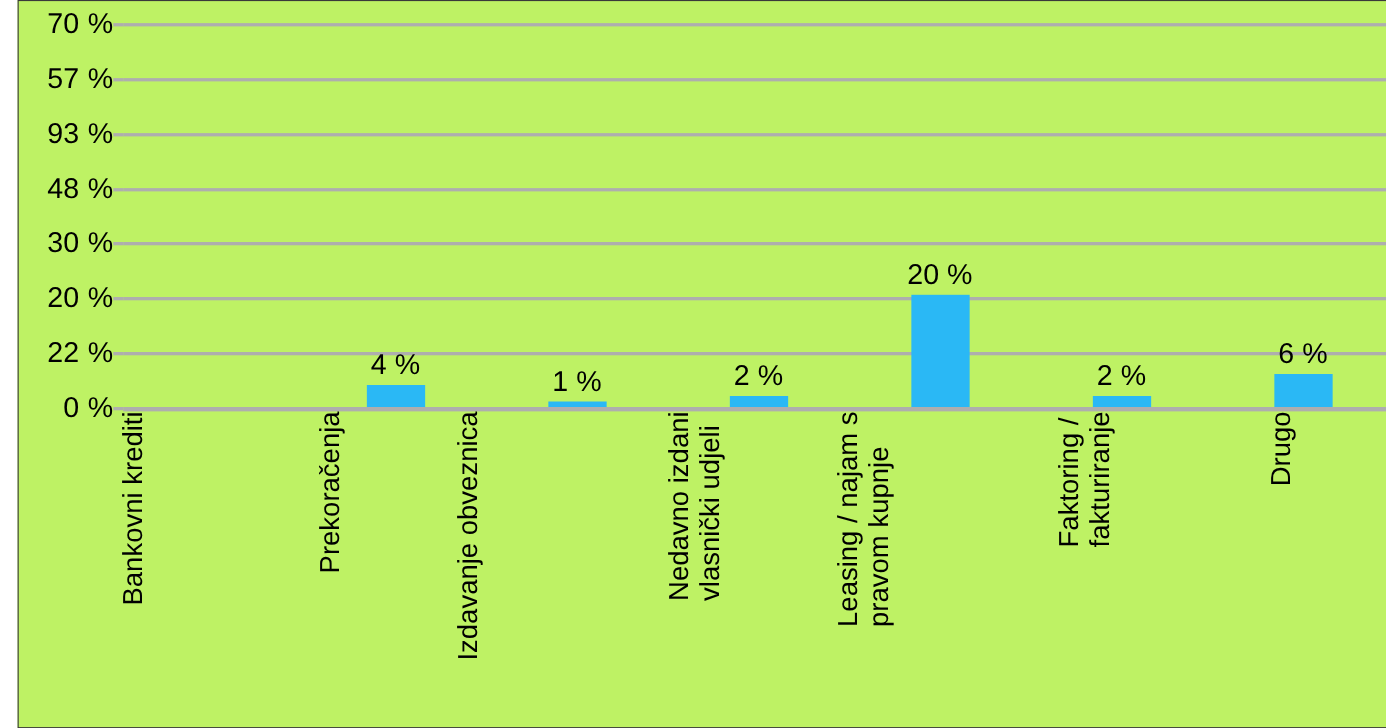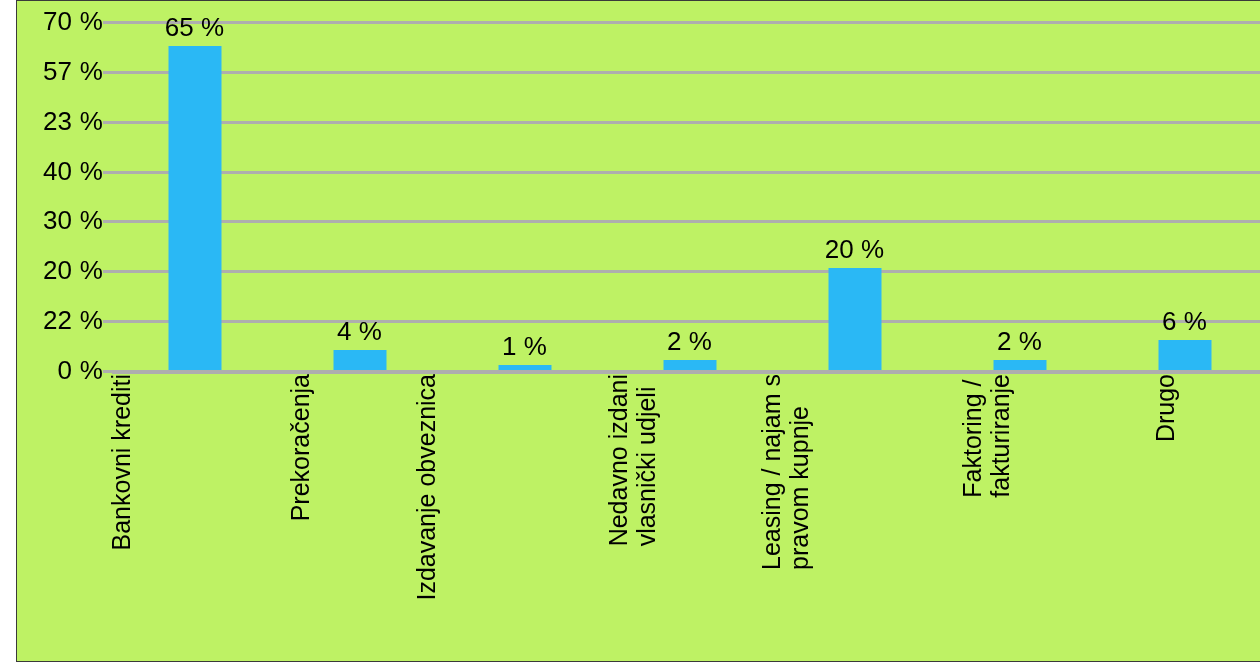--- a/index.html
+++ b/index.html
@@ -135,22 +135,22 @@
   }
 </style>
 </head>
 <body>
 
 <div id="chart-root" style="background: #bef264; border-color: rgb(58, 58, 58); margin-left: 16px;">
 
   <div class="y-labels">
     <div class="y-label" style="top: 20px; color: rgb(0, 0, 0);">70 %</div>
     <div class="y-label" style="top: 69.9px; color: rgb(0, 0, 0);">57 %</div>
-    <div class="y-label" style="top: 119.7px; color: rgb(0, 0, 0);">23 %</div>
-    <div class="y-label" style="top: 169.6px; color: rgb(0, 0, 0);">40 %</div>
+    <div class="y-label" style="top: 119.7px; color: rgb(0, 0, 0);">93 %</div>
+    <div class="y-label" style="top: 169.6px; color: rgb(0, 0, 0);">48 %</div>
     <div class="y-label" style="top: 219.4px; color: rgb(0, 0, 0);">30 %</div>
     <div class="y-label" style="top: 269.3px; color: rgb(0, 0, 0);">20 %</div>
     <div class="y-label" style="top: 319.1px; color: rgb(0, 0, 0);">22 %</div>
     <div class="y-label" style="top: 369px; color: rgb(0, 0, 0);">0 %</div>
   </div>
 
   <div class="plot-area">
     <div class="gridline" style="top: 0px; background: rgb(174, 174, 174);">
         <span class="tick-stub" style="background: rgb(174, 174, 174);"></span>
       </div>
@@ -172,24 +172,20 @@
     <div class="gridline" style="top: 299.1px; background: rgb(174, 174, 174);">
         <span class="tick-stub" style="background: rgb(174, 174, 174);"></span>
       </div>
     <div class="gridline axis-zero" style="top: 349px; background: rgb(174, 174, 174);">
         <span class="tick-stub" style="background: rgb(174, 174, 174);"></span>
       </div>
   </div>
 
   <div class="bars-layer">
 
-    <div class="bar-slot" style="left:0px;width:165px">
-      <div class="bar" style="height: 324.3px; background: rgb(42, 184, 245); width: 53px;"></div>
-      <div class="bar-value" style="bottom: 330px; color: rgb(0, 0, 0);">65 %</div>
-    </div>
 
     <div class="bar-slot" style="left:165px;width:165px">
       <div class="bar" style="height: 20px; background: rgb(42, 184, 245); width: 53px;"></div>
       <div class="bar-value" style="bottom: 26px; color: rgb(0, 0, 0);">4 %</div>
     </div>
 
     <div class="bar-slot" style="left:330px;width:165px">
       <div class="bar" style="height: 5px; background: rgb(42, 184, 245); width: 53px;"></div>
       <div class="bar-value" style="bottom: 11px; color: rgb(0, 0, 0);">1 %</div>
     </div>

